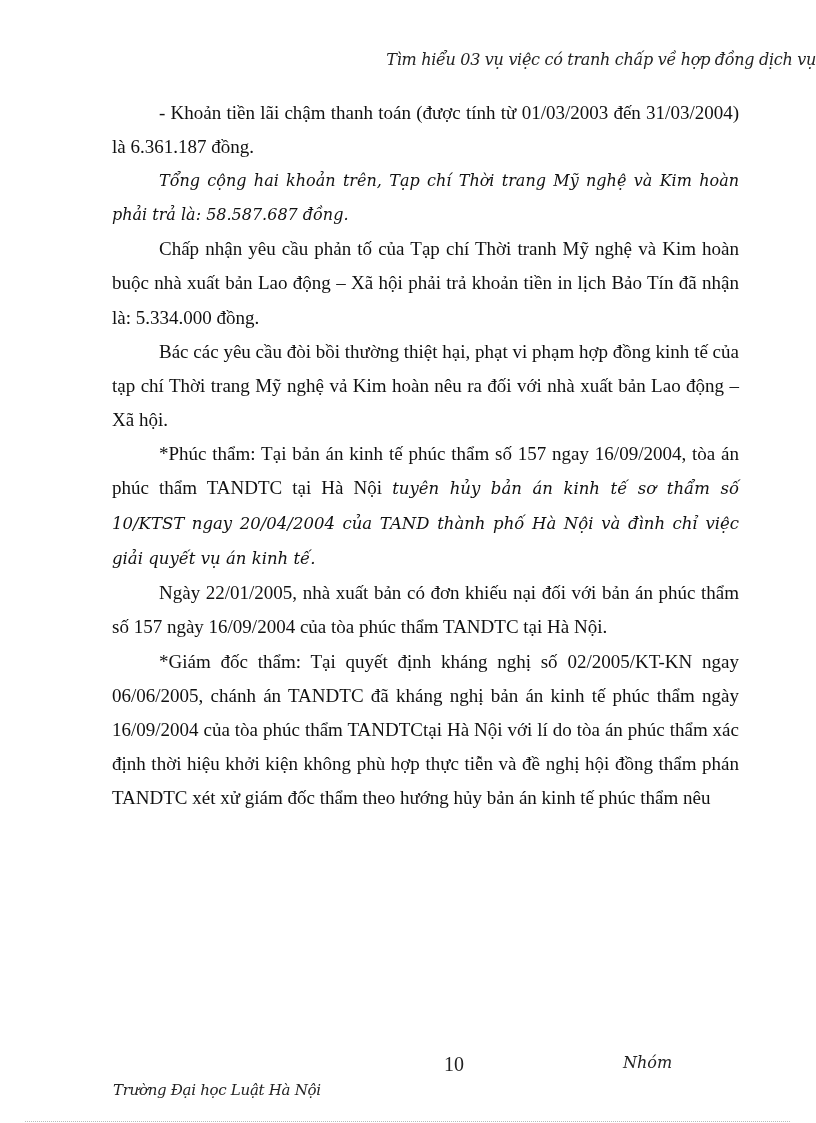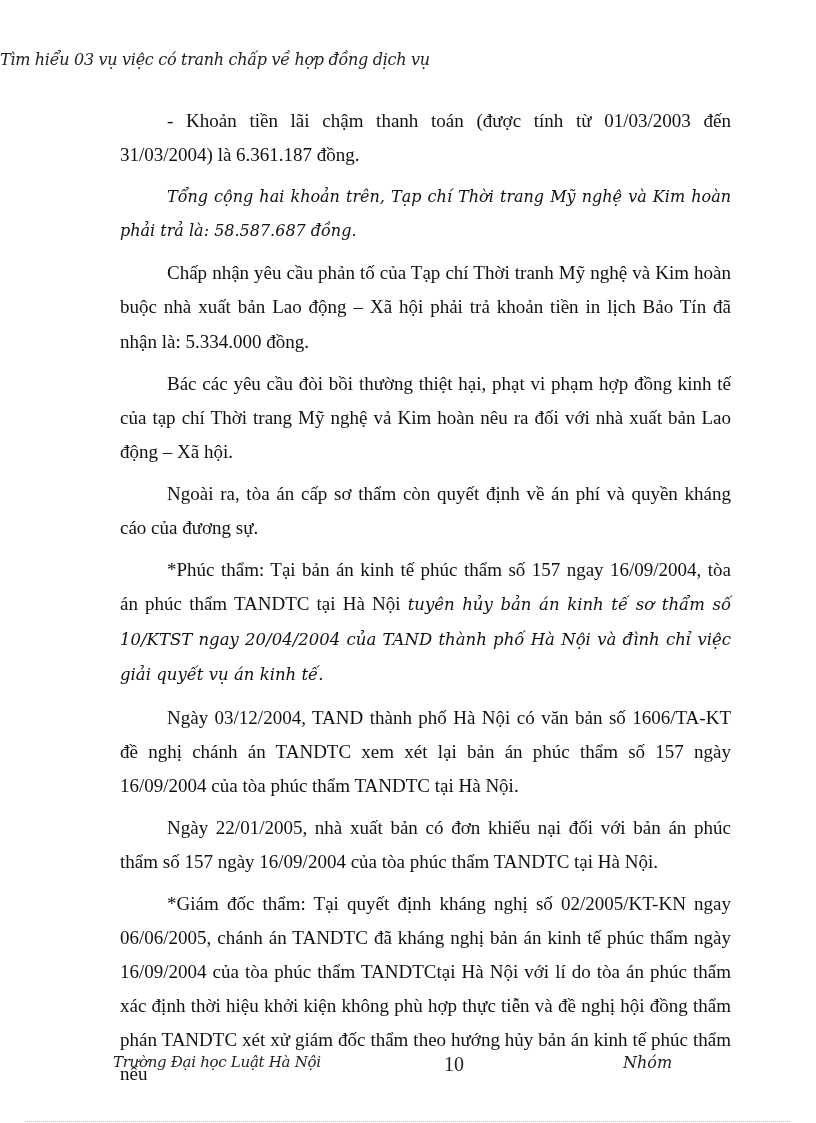--- a/index.html
+++ b/index.html
@@ -13,35 +13,35 @@
       position: relative;
       overflow: hidden;
       font-family: "Liberation Serif", "DejaVu Serif", serif;
       color: #111111;
     }
     .page-header {
       position: absolute;
       top: 50px;
       left: 0;
       width: 816px;
-      text-align: left;
+      text-align: right;
       font-style: italic;
       font-size: 16px;
       color: #222;
       font-family: "DejaVu Serif", "Liberation Serif", serif;
       letter-spacing: -0.3px;
     }
     .content {
       position: absolute;
       top: 96px;
       left: 112px;
       width: 627px;
     }
     .para {
-      margin: 8px;
+      margin: 0;
       font-size: 19px;
       line-height: 34.1px;
       text-align: justify;
       text-indent: 47px;
     }
     .para.italic-sans {
       font-style: italic;
       font-family: "DejaVu Serif", "Liberation Serif", serif;
       font-size: 16px;
     }
@@ -62,20 +62,21 @@
       font-size: 16px;
       color: #222;
     }
     .footer-left {
       position: absolute;
       left: 113px;
       font-style: italic;
       font-family: "DejaVu Serif", "Liberation Serif", serif;
       font-size: 15px;
       letter-spacing: -0.3px;
+      margin-top: 28px;
     }
     .footer-center {
       position: absolute;
       left: 444px;
       font-size: 20px;
     }
     .footer-right {
       position: absolute;
       left: 623px;
       font-style: italic;
@@ -94,23 +95,21 @@
 </head>
 <body>
 
 <div class="page-header">Tìm hiểu 03 vụ việc có tranh chấp về hợp đồng dịch vụ</div>
 
 <div class="content">
   <p class="para">- Khoản tiền lãi chậm thanh toán (được tính từ 01/03/2003 đến 31/03/2004) là 6.361.187 đồng.</p>
   <p class="para italic-sans">Tổng cộng hai khoản trên, Tạp chí Thời trang Mỹ nghệ và Kim hoàn phải trả là: 58.587.687 đồng.</p>
   <p class="para">Chấp nhận yêu cầu phản tố của Tạp chí Thời tranh Mỹ nghệ và Kim hoàn buộc nhà xuất bản Lao động – Xã hội phải trả khoản tiền in lịch Bảo Tín đã nhận là: 5.334.000 đồng.</p>
   <p class="para">Bác các yêu cầu đòi bồi thường thiệt hại, phạt vi phạm hợp đồng kinh tế của tạp chí Thời trang Mỹ nghệ vả Kim hoàn nêu ra đối với nhà xuất bản Lao động – Xã hội.</p>
-  <p class="para">Ngoài ra, tòa án cấp sơ thẩm còn quyết định về án phí và quyền kháng cáo của đương sự.</p>
   <p class="para"><span class="bold-frag">*Phúc thẩm:</span><span> Tại bản án kinh tế phúc thẩm số 157 ngay 16/09/2004, tòa án phúc thẩm TANDTC tại Hà Nội </span><span class="italic-frag">tuyên hủy bản án kinh tế sơ thẩm số 10/KTST ngay 20/04/2004 của TAND thành phố Hà Nội và đình chỉ việc giải quyết vụ án kinh tế.</span></p>
-  <p class="para">Ngày 03/12/2004, TAND thành phố Hà Nội có văn bản số 1606/TA-KT đề nghị chánh án TANDTC xem xét lại bản án phúc thẩm số 157 ngày 16/09/2004 của tòa phúc thẩm TANDTC tại Hà Nội.</p>
   <p class="para">Ngày 22/01/2005, nhà xuất bản có đơn khiếu nại đối với bản án phúc thẩm số 157 ngày 16/09/2004 của tòa phúc thẩm TANDTC tại Hà Nội.</p>
   <p class="para"><span class="bold-frag">*Giám đốc thẩm:</span><span> Tại quyết định kháng nghị số 02/2005/KT-KN ngay 06/06/2005, chánh án TANDTC đã kháng nghị bản án kinh tế phúc thẩm ngày 16/09/2004 của tòa phúc thẩm TANDTCtại Hà Nội với lí do tòa án phúc thẩm xác định thời hiệu khởi kiện không phù hợp thực tiễn và đề nghị hội đồng thẩm phán TANDTC xét xử giám đốc thẩm theo hướng hủy bản án kinh tế phúc thẩm nêu</span></p>
 </div>
 
 <div class="page-footer">
   <span class="footer-left">Trường Đại học Luật Hà Nội</span>
   <span class="footer-center">10</span>
   <span class="footer-right">Nhóm</span>
 </div>
 

